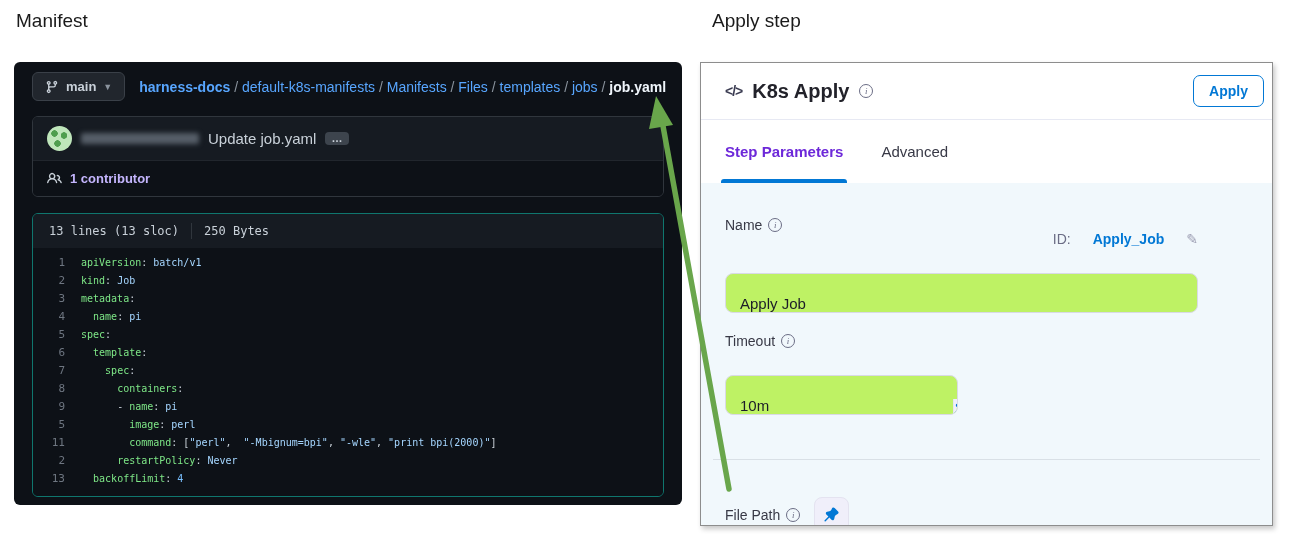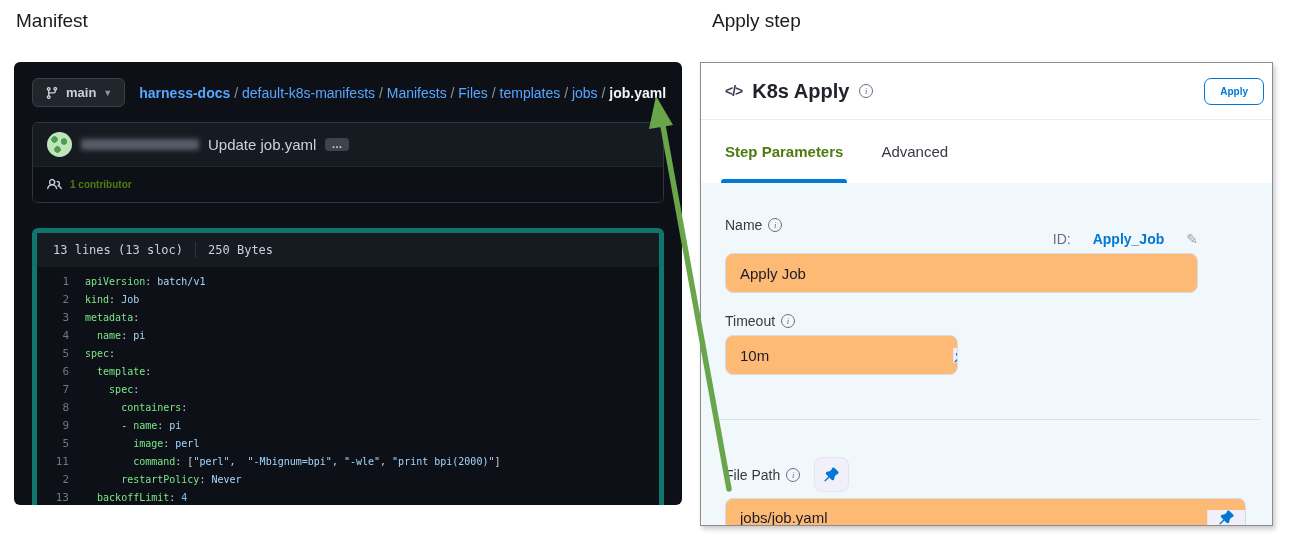--- a/index.html
+++ b/index.html
@@ -5,21 +5,21 @@
   * { margin:0; padding:0; box-sizing:border-box; }
   html,body { width:1295px; height:544px; background:#ffffff; font-family:"Liberation Sans", sans-serif; overflow:hidden; }
   .stage { position:relative; width:1121px; height:544px;text-decoration:underline; }
 
   .panel-title { position:absolute; top:10px; font-size:19px; color:#1a1a1a; }
   #left-title { left:16px; }
   #right-title { left:712px; }
 
   
   .gh-panel { position:absolute; left:14px; top:62px; width:668px; height:443px;
-              background:#0d1117; border-radius:6px; padding:16px 18px; overflow:hidden; }
+              background:#0d1117; border-radius:6px; padding:10px 18px; overflow:hidden; }
   .gh-toprow { display:flex; align-items:center; gap:14px; }
   .branch-btn { display:inline-flex; align-items:center; gap:7px; background:#21262d; border:1px solid #3a4048;
                 border-radius:6px; padding:6px 12px; color:#c9d1d9; font-size:13px; font-weight:700; cursor:pointer; }
   .branch-btn .caret { font-size:9px; color:#8b949e; }
   .crumbs { font-size:14px; color:#8b949e; white-space:nowrap; }
   .crumbs a { text-decoration:none; color:var(--link-blue,#58a6ff); cursor:pointer; }
   .crumbs .repo { font-weight:700; }
   .crumbs .sep { color:#8b949e; }
   .crumbs .file { color:#f0f6fc; font-weight:700; }
 
@@ -29,23 +29,23 @@
             background:radial-gradient(circle at 30% 30%, #4f9e4f 3px, transparent 3.5px),
                        radial-gradient(circle at 68% 38%, #4f9e4f 3px, transparent 3.5px),
                        radial-gradient(circle at 42% 70%, #4f9e4f 3px, transparent 3.5px),
                        #bfe6bb; }
   .redacted { display:inline-block; height:11px; border-radius:2px; background:#565e68; filter:blur(2.5px); }
   .r1 { width:118px; } 
   .commit-msg { color:#c9d1d9; font-size:15px; }
   .ellipsis-badge { background:#3d444d; color:#c9d1d9; border-radius:4px; font-size:11px; font-weight:700;
                     padding:0 6px; line-height:13px; cursor:pointer; letter-spacing:1px; }
   .contrib-row { background:#0d1117; border-top:1px solid #21262d; display:flex; align-items:center; gap:8px;
-                 padding:10px 14px; color:#4d7c0f; font-size:10px; font-weight:600; }
-
-  .code-box { margin-top:25px; border:5px solid #0f766e; border-radius:6px; overflow:hidden; }
+                 padding:10px 14px; color:#c4b5fd; font-size:13px; font-weight:600; }
+
+  .code-box { margin-top:16px; border:1px solid #0f766e; border-radius:6px; overflow:hidden; }
   .code-head { background:#161b22; display:flex; align-items:center; padding:9px 16px;
                font-family:"DejaVu Sans Mono", monospace; font-size:12px; color:#c9d1d9; }
   .code-head .vdiv { width:1px; height:16px; background:#30363d; margin:0 12px; }
   .code-body { background:#0d1117; padding:6px 0 8px 0; }
   .code-line { display:flex; line-height:18px; }
   .code-line .ln { width:48px; text-align:right; padding-right:16px; flex:0 0 auto;
                    color:#6e7681; font-family:"DejaVu Sans Mono", monospace; font-size:11px; }
   .code-line .lc { font-family:"DejaVu Sans Mono", monospace; font-size:10px; white-space:pre; color:#c9d1d9; }
   .tk-key { color:var(--code-key,#7ee787); }
   .tk-str { color:var(--code-str,#a5d6ff); }
@@ -56,35 +56,35 @@
   .hn-panel { position:absolute; left:700px; top:62px; width:573px; height:464px; background:#ffffff;
               border:1px solid #8d8d8d; box-shadow:2px 3px 5px rgba(0,0,0,.22); overflow:hidden; }
   .hn-header { height:57px; display:flex; align-items:center; gap:10px; padding:0 24px; border-bottom:1px solid #e7e9f3; }
   .code-glyph { font-weight:700; font-size:14px; color:#3b3c52; letter-spacing:-1px; }
   .hn-title { font-size:20px; font-weight:700; color:#22222a; }
   .info { display:inline-flex; align-items:center; justify-content:center; width:14px; height:14px;
           border:1px solid #6b6d85; border-radius:50%; color:#6b6d85; font-size:9px; font-style:italic;
           font-family:"Liberation Serif", serif; flex:0 0 auto; }
   .hn-spacer { flex:1; }
   .apply-btn { border:1.5px solid var(--hn-blue,#0278d5); color:var(--hn-blue,#0278d5); background:#fff;
-               font-size:10px; font-weight:700; border-radius:7px; padding:7px 15px; margin-right:-16px; cursor:pointer; }
+               font-size:14px; font-weight:700; border-radius:7px; padding:7px 15px; margin-right:-16px; cursor:pointer; }
   .hn-tabs { height:63px; display:flex; align-items:stretch; gap:38px; padding:0 24px; background:#fff; }
   .hn-tab { display:flex; align-items:center; font-size:15px; color:#383946; position:relative; cursor:pointer; }
-  .hn-tab.active { font-weight:700; color:#4d7c0f; }
+  .hn-tab.active { font-weight:700; color:#6d28d9; }
   .hn-tab.active::after { content:""; position:absolute; left:-4px; right:-4px; bottom:0; height:4px;
                           background:var(--hn-blue,#0278d5); border-radius:3px 3px 0 0; }
   .hn-body { background:#f1f8fc; height:344px; padding:20px 24px 0 24px; }
   .label-row { display:flex; align-items:center; gap:6px; font-size:14px; color:#383946; }
   .name-row { display:flex; align-items:center; justify-content:space-between; width:473px; }
   .id-chip { display:flex; align-items:center; gap:22px; font-size:14px;margin-top:28px; }
   .id-chip .id-lbl { color:#6b6d85; }
   .id-chip .id-val { color:var(--hn-blue,#0278d5); font-weight:600; cursor:pointer; }
   .pencil { color:#9a9bb0; font-size:14px; cursor:pointer; }
-  .tfield { display:flex; align-items:center; background:#fdba74; border:1px solid #d9dae5; border-radius:8px;
-            overflow:hidden; margin-top:6px; height:40px; }
+  .tfield { display:flex; align-items:flex-end; background:#bef264; border:1px solid #d9dae5; border-radius:8px;
+            overflow:hidden; margin-top:26px; height:40px; }
   .tfield input { flex:1; border:none; outline:none; background:transparent; padding:0 14px;
                   font-family:"Liberation Sans", sans-serif; font-size:15px; color:#1c1c28; }
   .pin-cell { width:38px; display:flex; align-items:center; justify-content:center; background:#f0effa;
               border-left:1px solid #e6e5f2; cursor:pointer; }
   .w-name { width:473px; }
   .w-timeout { width:233px; }
   .w-file { width:521px; height:38px; }
   .pin-btn { width:35px; height:35px; border-radius:8px; background:#f0effa; border:1px solid #e4e3f0;
              display:inline-flex; align-items:center; justify-content:center; cursor:pointer; }
   .hn-divider { height:1px; background:#d9e0e6; margin:44px -12px 0 -12px; }

